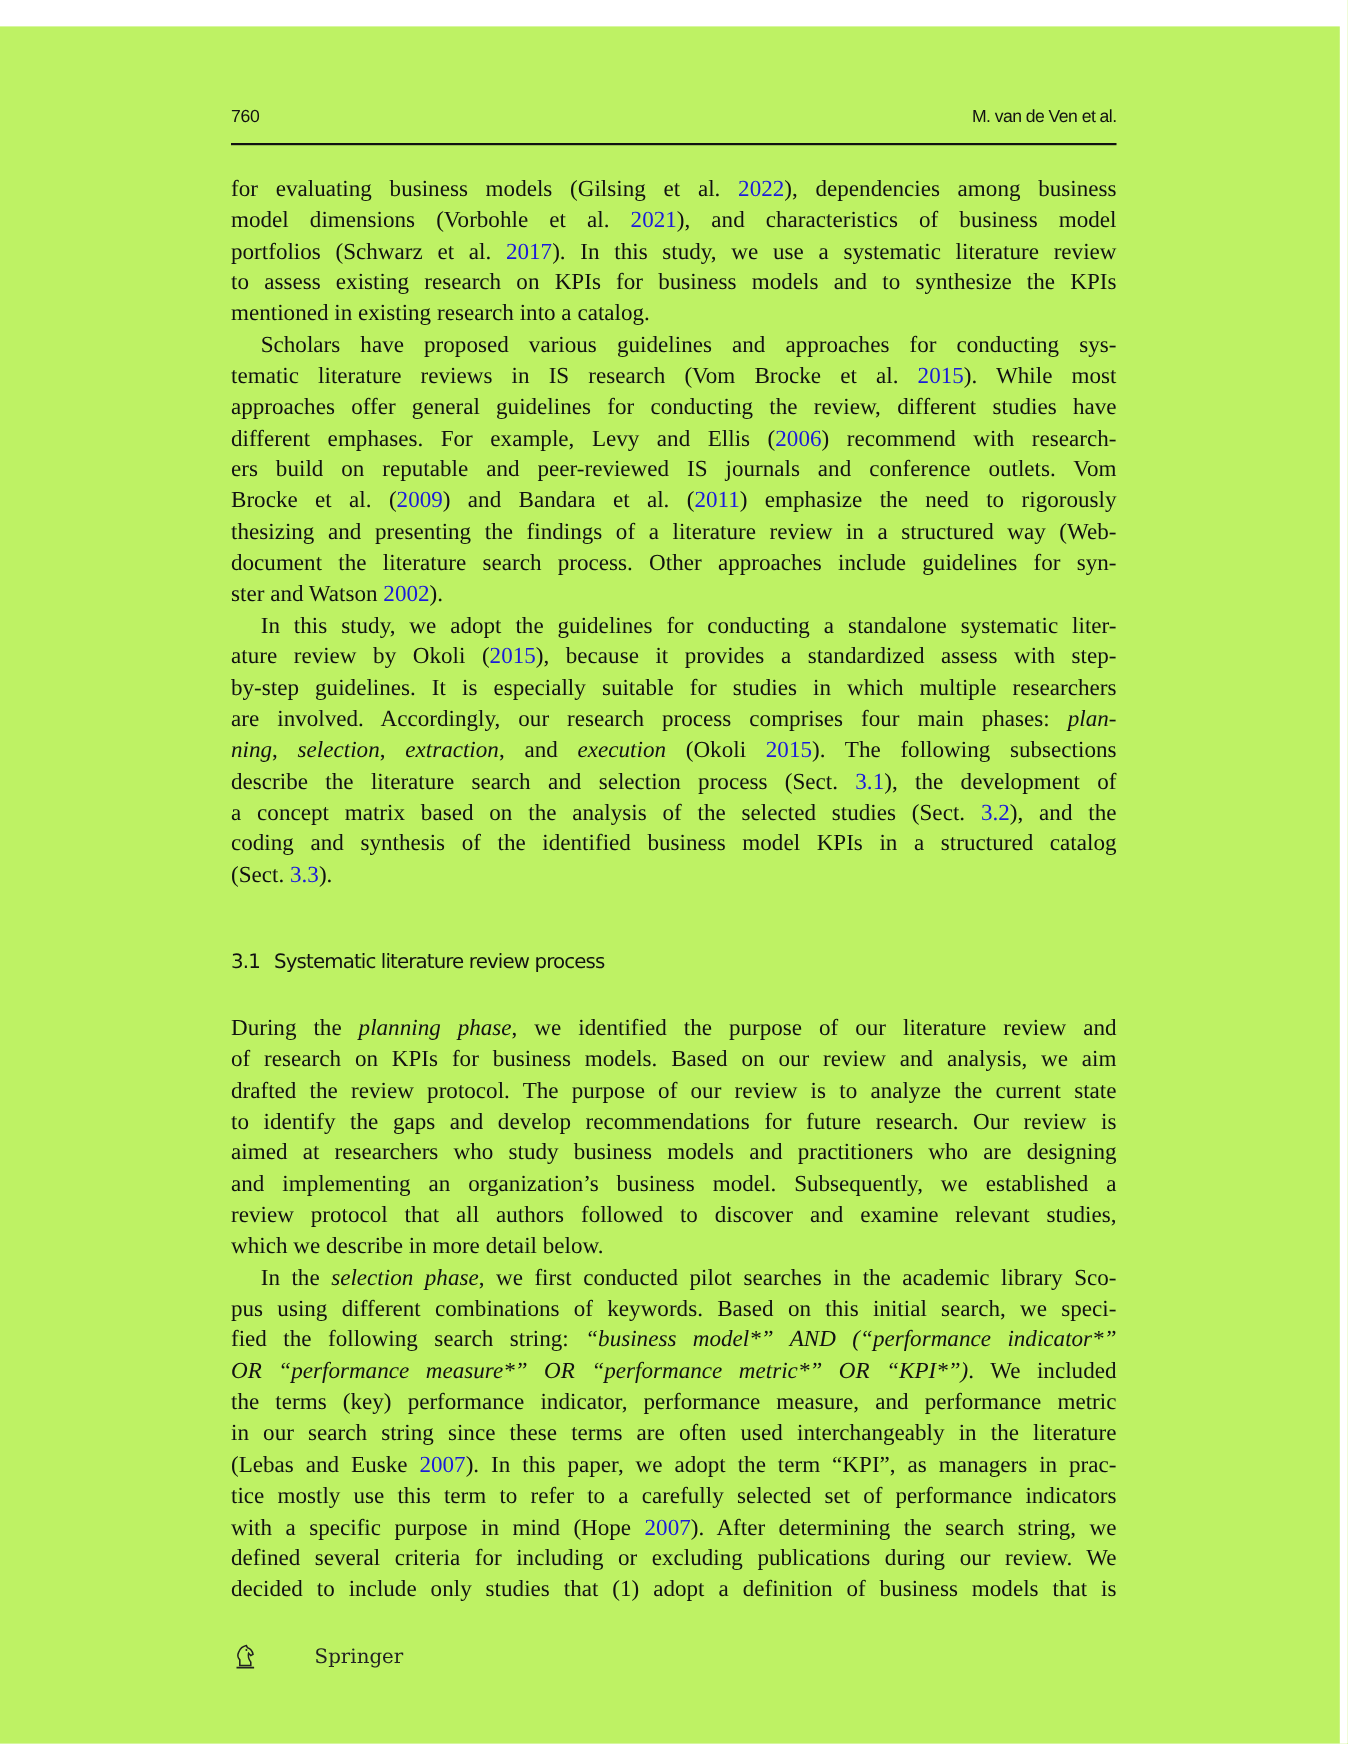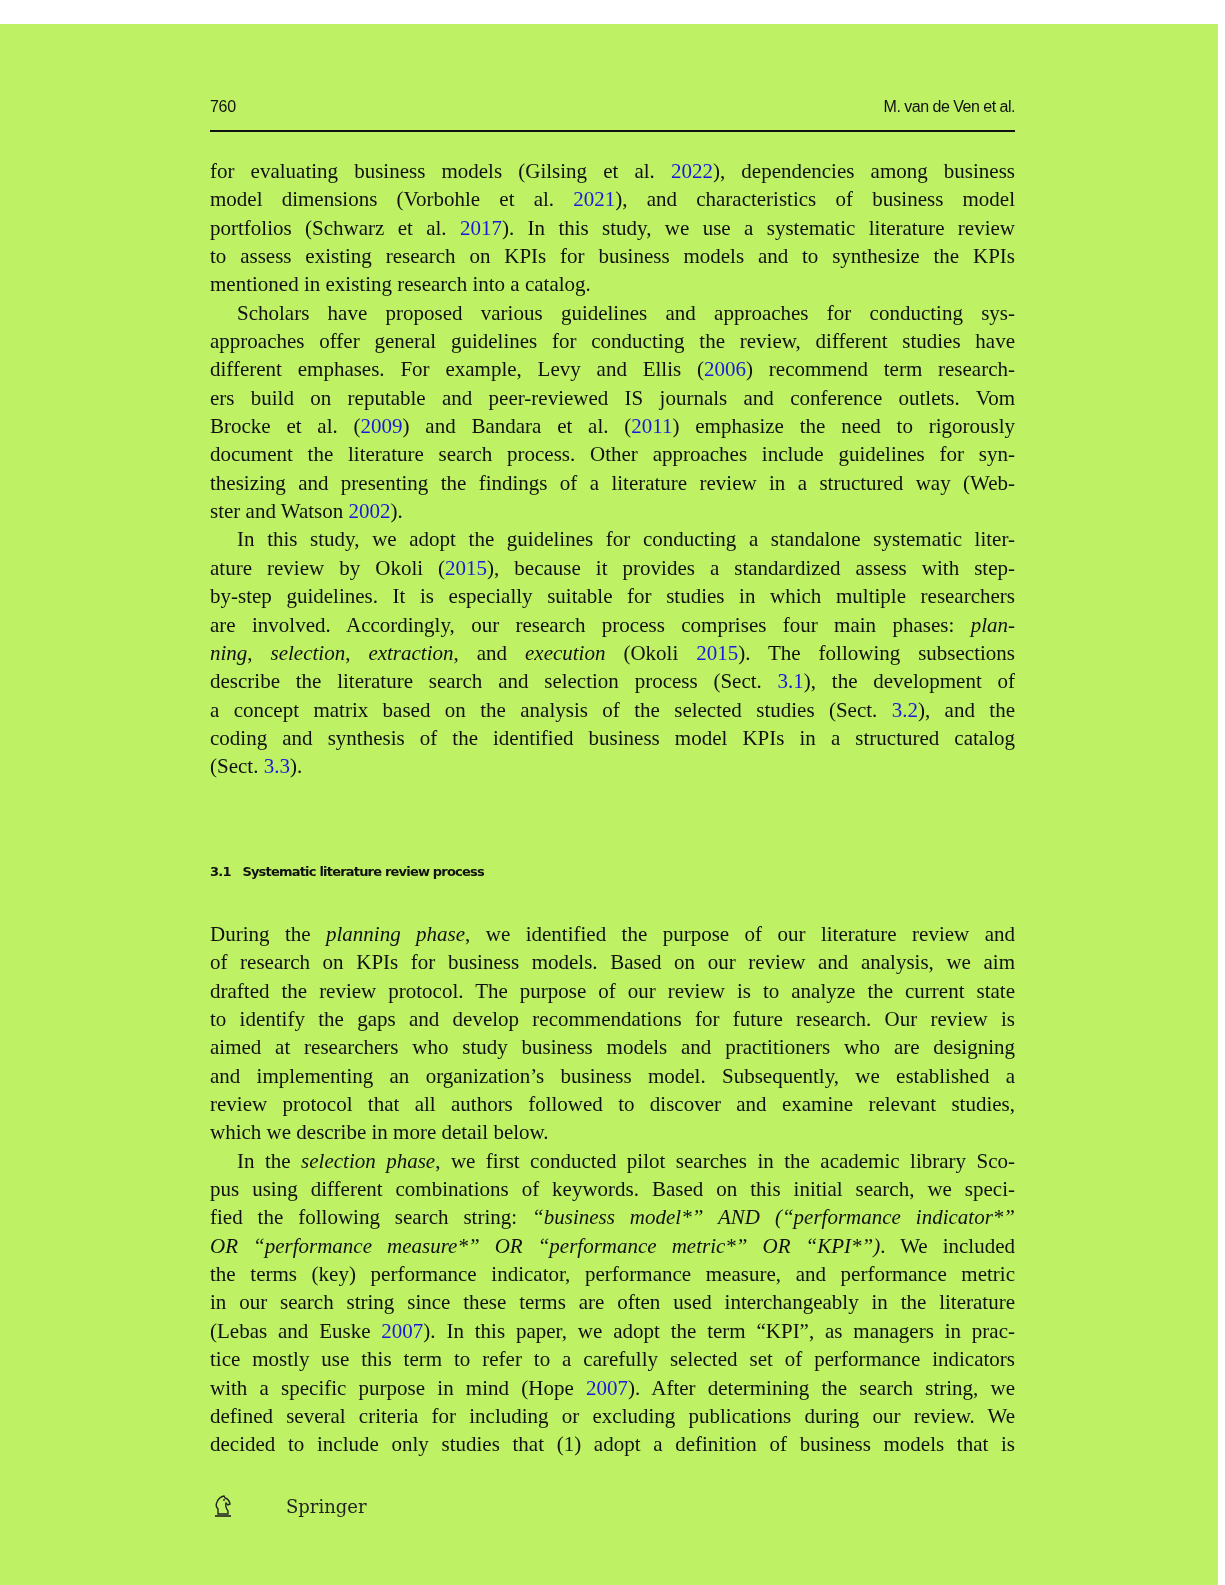--- a/index.html
+++ b/index.html
@@ -11,21 +11,21 @@
   .running-head .auth { position: absolute; right: 0; top: 0; letter-spacing: -0.5px; }
   .head-rule { position: absolute; left: 210px; top: 106px; width: 805px; height: 2px; background: #111; }
   .body-text { position: absolute; left: 210px; width: 805px;
     font-family: Liberation Serif, serif; font-size: 21px; color: #111; }
   .line { height: 28.35px; line-height: 28.35px; white-space: nowrap; text-align: justify; text-align-last: justify; }
   .line.last { text-align-last: left; }
   .line.indent { padding-left: 27px; }
   .it { font-style: italic; }
   .lnk { color: #1a1adb; }
   .section-heading { position: absolute; left: 210px; top: 840px;
-    font-family: "DejaVu Sans", sans-serif; font-weight: bold; font-size: 13px; color: #111; letter-spacing: -0.8px; }
+    font-family: "DejaVu Sans", sans-serif; font-weight: normal; font-size: 18px; color: #111; letter-spacing: -0.8px; }
   .section-heading .num { margin-right: 8px; }
   .footer-logo { position: absolute; left: 212px; top: 1470px; display: flex; align-items: center;
     font-family: "DejaVu Serif", serif; font-size: 18px; color: #222; gap: 46px; }
   .footer-logo svg { margin-right: 6px; }
   .bottom-rule { position: absolute; left: 0; top: 1582px; width: 1225px; height: 2px; background: #000; }
 </style>
 </head>
 <body>
 
 <div class="page">
@@ -39,26 +39,27 @@
   <div class="body-text" id="block-top" style="top:133px;">
       <div>
         <div class="line"><span>for evaluating business models (Gilsing et al. </span><span class="lnk" style="color: rgb(26, 26, 219);">2022</span><span>), dependencies among business</span></div>
         <div class="line"><span>model dimensions (Vorbohle et al. </span><span class="lnk" style="color: rgb(26, 26, 219);">2021</span><span>), and characteristics of business model</span></div>
         <div class="line"><span>portfolios (Schwarz et al. </span><span class="lnk" style="color: rgb(26, 26, 219);">2017</span><span>). In this study, we use a systematic literature review</span></div>
         <div class="line"><span>to assess existing research on KPIs for business models and to synthesize the KPIs</span></div>
         <div class="line last"><span>mentioned in existing research into a catalog.</span></div>
       </div>
       <div>
         <div class="line indent"><span>Scholars have proposed various guidelines and approaches for conducting sys-</span></div>
+        <div class="line"><span>tematic literature reviews in IS research (Vom Brocke et al. </span><span class="lnk" style="color: rgb(26, 26, 219);">2015</span><span>). While most</span></div>
         <div class="line"><span>approaches offer general guidelines for conducting the review, different studies have</span></div>
-        <div class="line"><span>different emphases. For example, Levy and Ellis (</span><span class="lnk" style="color: rgb(26, 26, 219);">2006</span><span>) recommend term research-</span></div>
+        <div class="line"><span>different emphases. For example, Levy and Ellis (</span><span class="lnk" style="color: rgb(26, 26, 219);">2006</span><span>) recommend with research-</span></div>
         <div class="line"><span>ers build on reputable and peer-reviewed IS journals and conference outlets. Vom</span></div>
         <div class="line"><span>Brocke et al. (</span><span class="lnk" style="color: rgb(26, 26, 219);">2009</span><span>) and Bandara et al. (</span><span class="lnk" style="color: rgb(26, 26, 219);">2011</span><span>) emphasize the need to rigorously</span></div>
+        <div class="line"><span>thesizing and presenting the findings of a literature review in a structured way (Web-</span></div>
         <div class="line"><span>document the literature search process. Other approaches include guidelines for syn-</span></div>
-        <div class="line"><span>thesizing and presenting the findings of a literature review in a structured way (Web-</span></div>
         <div class="line last"><span>ster and Watson </span><span class="lnk" style="color: rgb(26, 26, 219);">2002</span><span>).</span></div>
       </div>
       <div>
         <div class="line indent"><span>In this study, we adopt the guidelines for conducting a standalone systematic liter-</span></div>
         <div class="line"><span>ature review by Okoli (</span><span class="lnk" style="color: rgb(26, 26, 219);">2015</span><span>), because it provides a standardized assess with step-</span></div>
         <div class="line"><span>by-step guidelines. It is especially suitable for studies in which multiple researchers</span></div>
         <div class="line"><span>are involved. Accordingly, our research process comprises four main phases: </span><span class="it">plan-</span></div>
         <div class="line"><span class="it">ning</span><span>, </span><span class="it">selection</span><span>, </span><span class="it">extraction</span><span>, and </span><span class="it">execution</span><span> (Okoli </span><span class="lnk" style="color: rgb(26, 26, 219);">2015</span><span>). The following subsections</span></div>
         <div class="line"><span>describe the literature search and selection process (Sect. </span><span class="lnk" style="color: rgb(26, 26, 219);">3.1</span><span>), the development of</span></div>
         <div class="line"><span>a concept matrix based on the analysis of the selected studies (Sect. </span><span class="lnk" style="color: rgb(26, 26, 219);">3.2</span><span>), and the</span></div>

